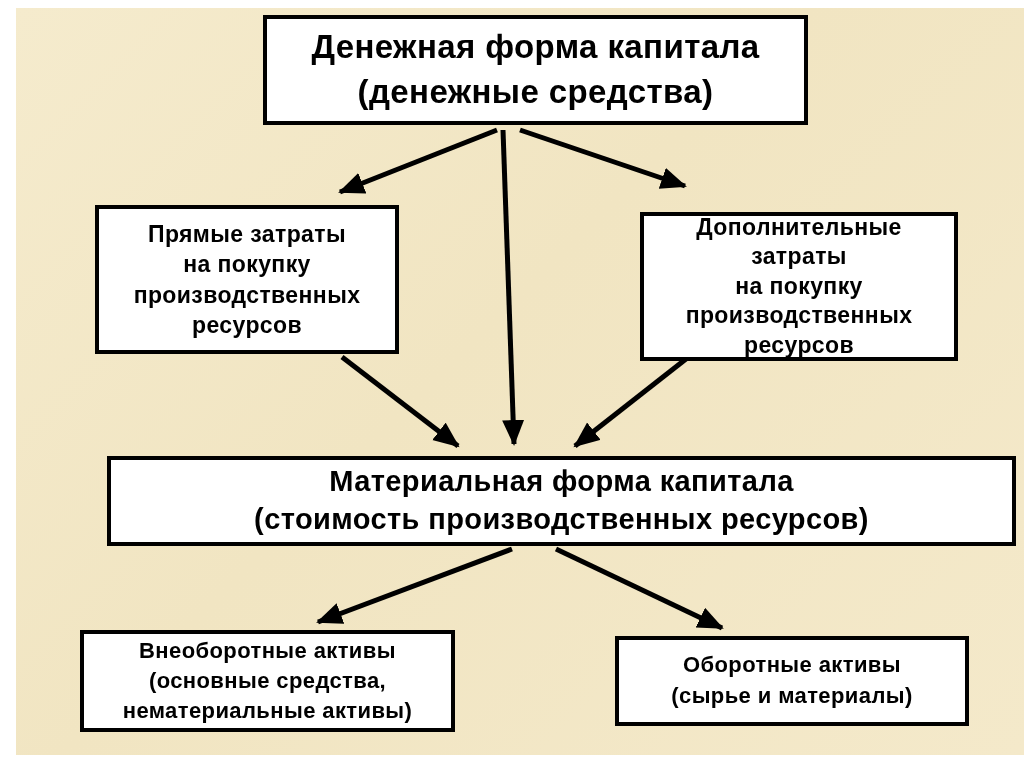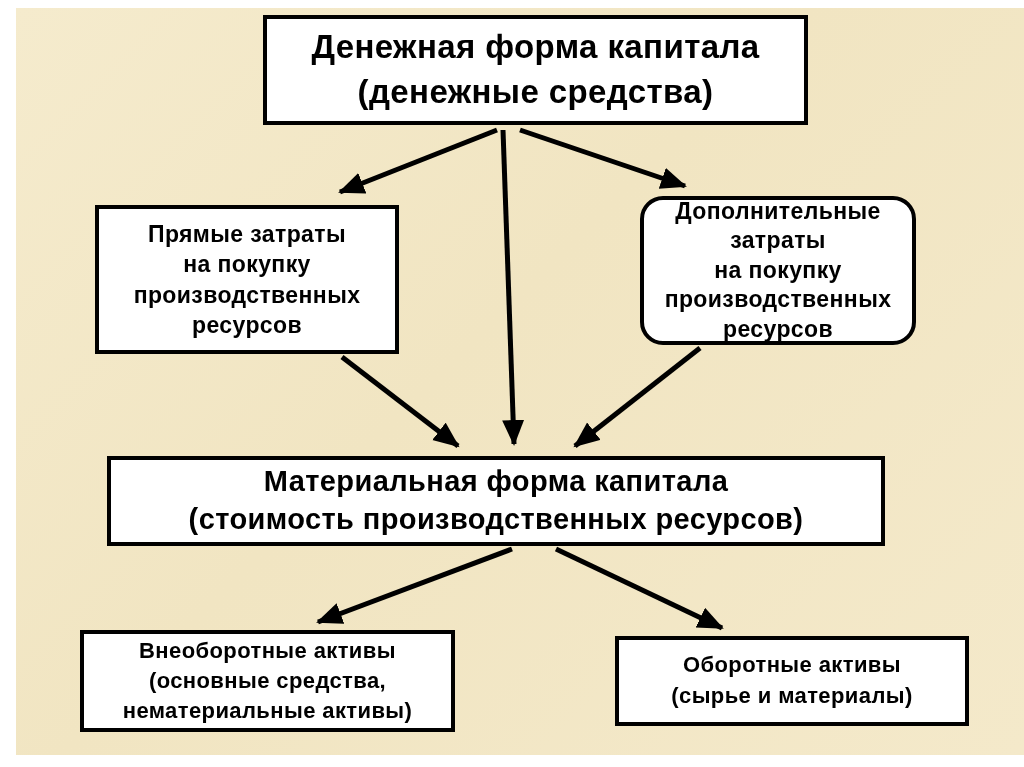--- a/index.html
+++ b/index.html
@@ -54,29 +54,28 @@
     line-height: 1.35;
     margin-left: 18px;
   }
   .node-direct-costs {
     left: 95px;   top: 205px;
     width: 304px; height: 149px;
     font-size: 23px;
     line-height: 1.32;
   }
   .node-additional-costs {
-    left: 640px;  top: 196px;
-    width: 276px; height: 149px;
+    left: 640px;  top: 212px;
+    width: 318px; height: 149px;
     font-size: 23px;
     line-height: 1.28;
-    border-radius: 23px;
   }
   .node-material-form {
     left: 107px;  top: 456px;
-    width: 778px; height: 90px;
+    width: 909px; height: 90px;
     font-size: 29px;
     line-height: 1.3;
   }
   .node-non-current-assets {
     left: 80px;   top: 630px;
     width: 375px; height: 102px;
     font-size: 22px;
     line-height: 1.35;
   }
   .node-current-assets {

